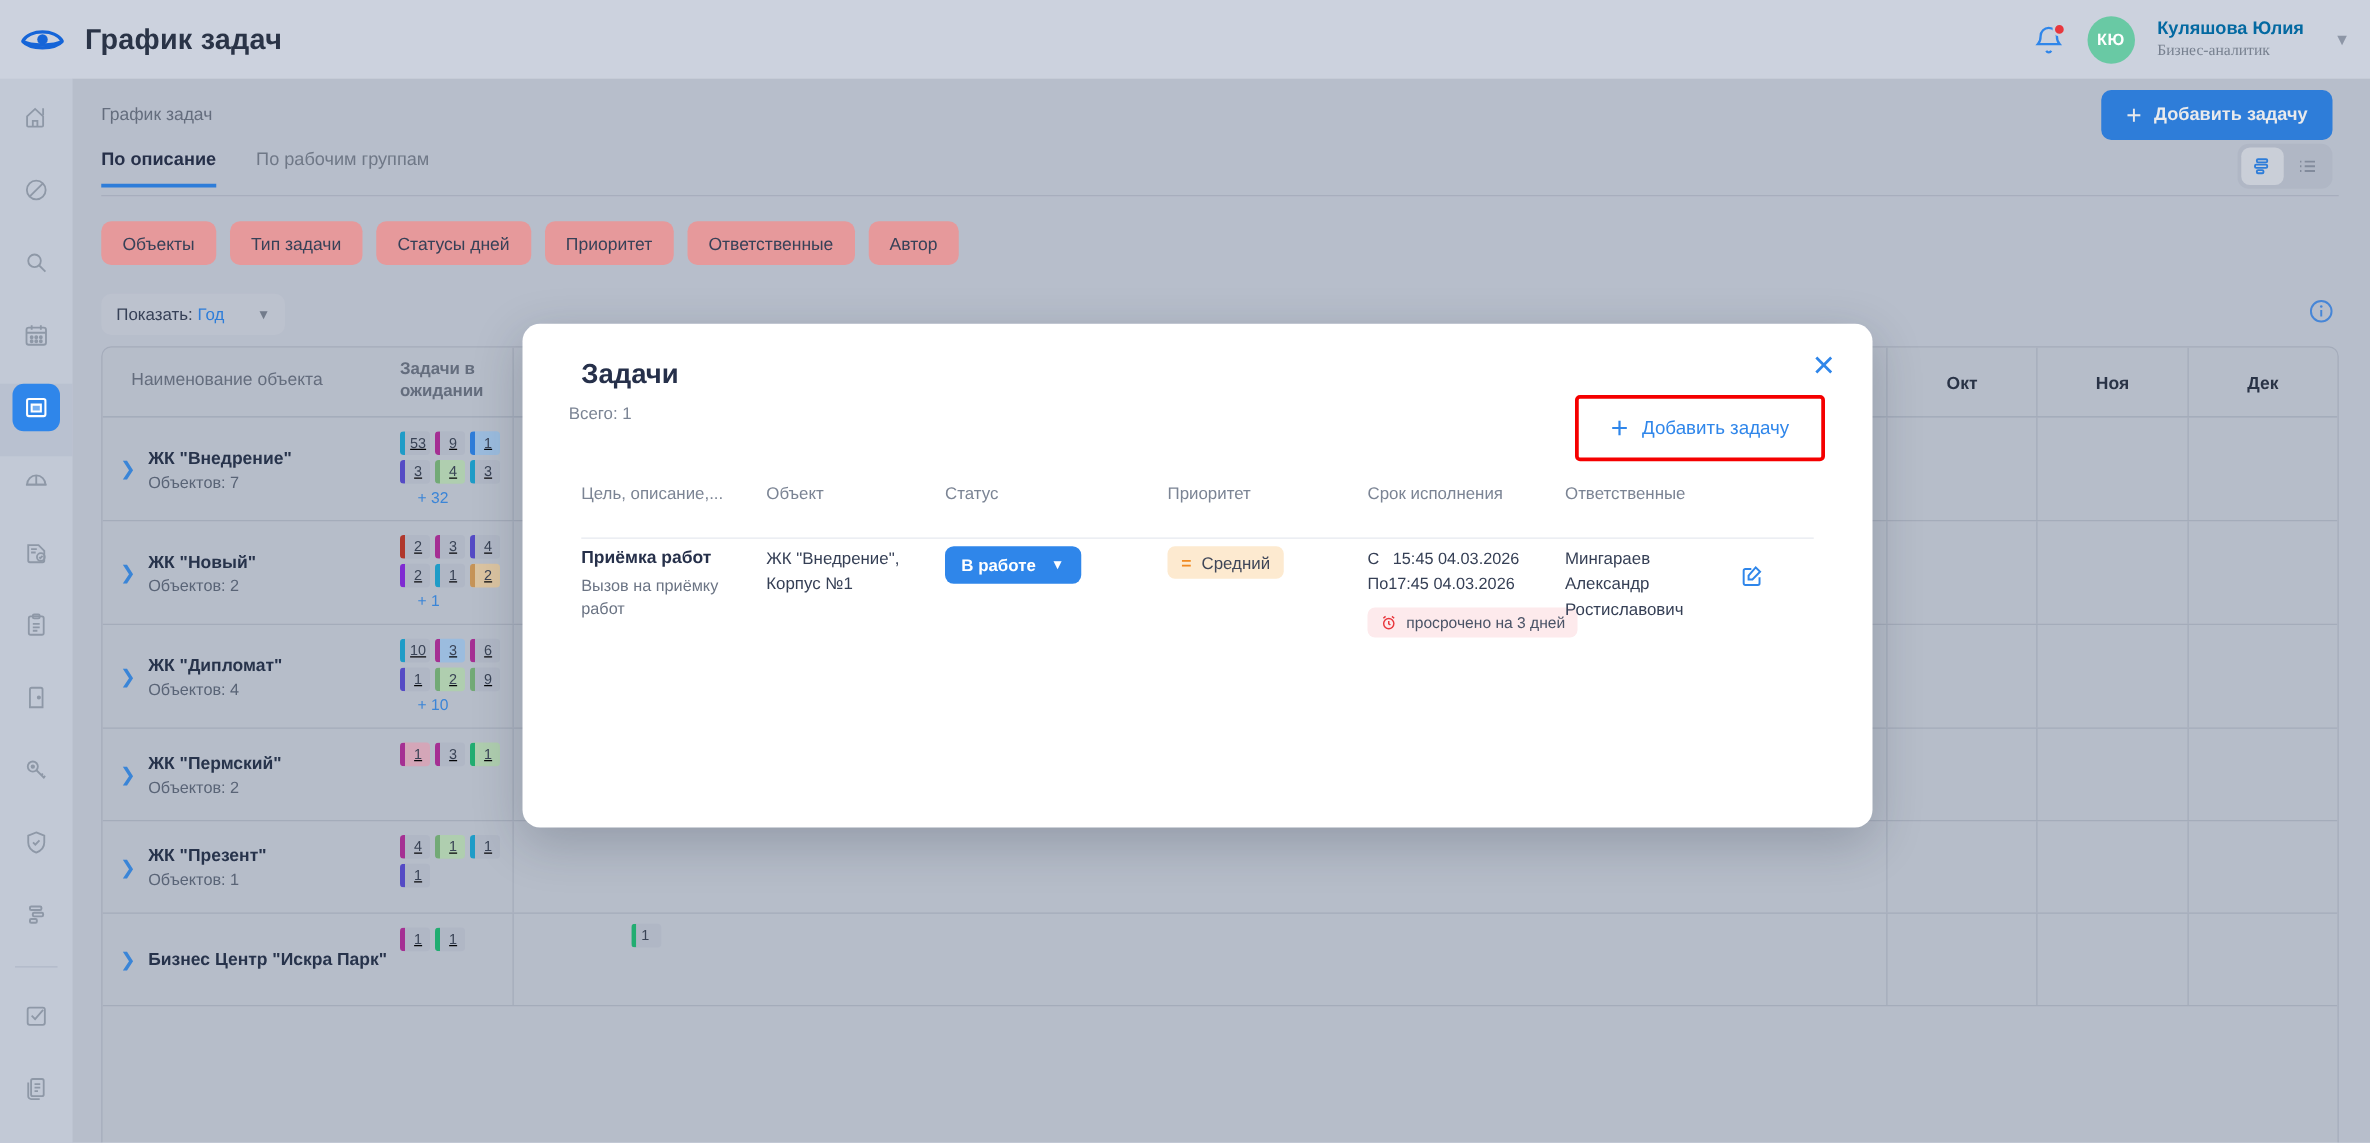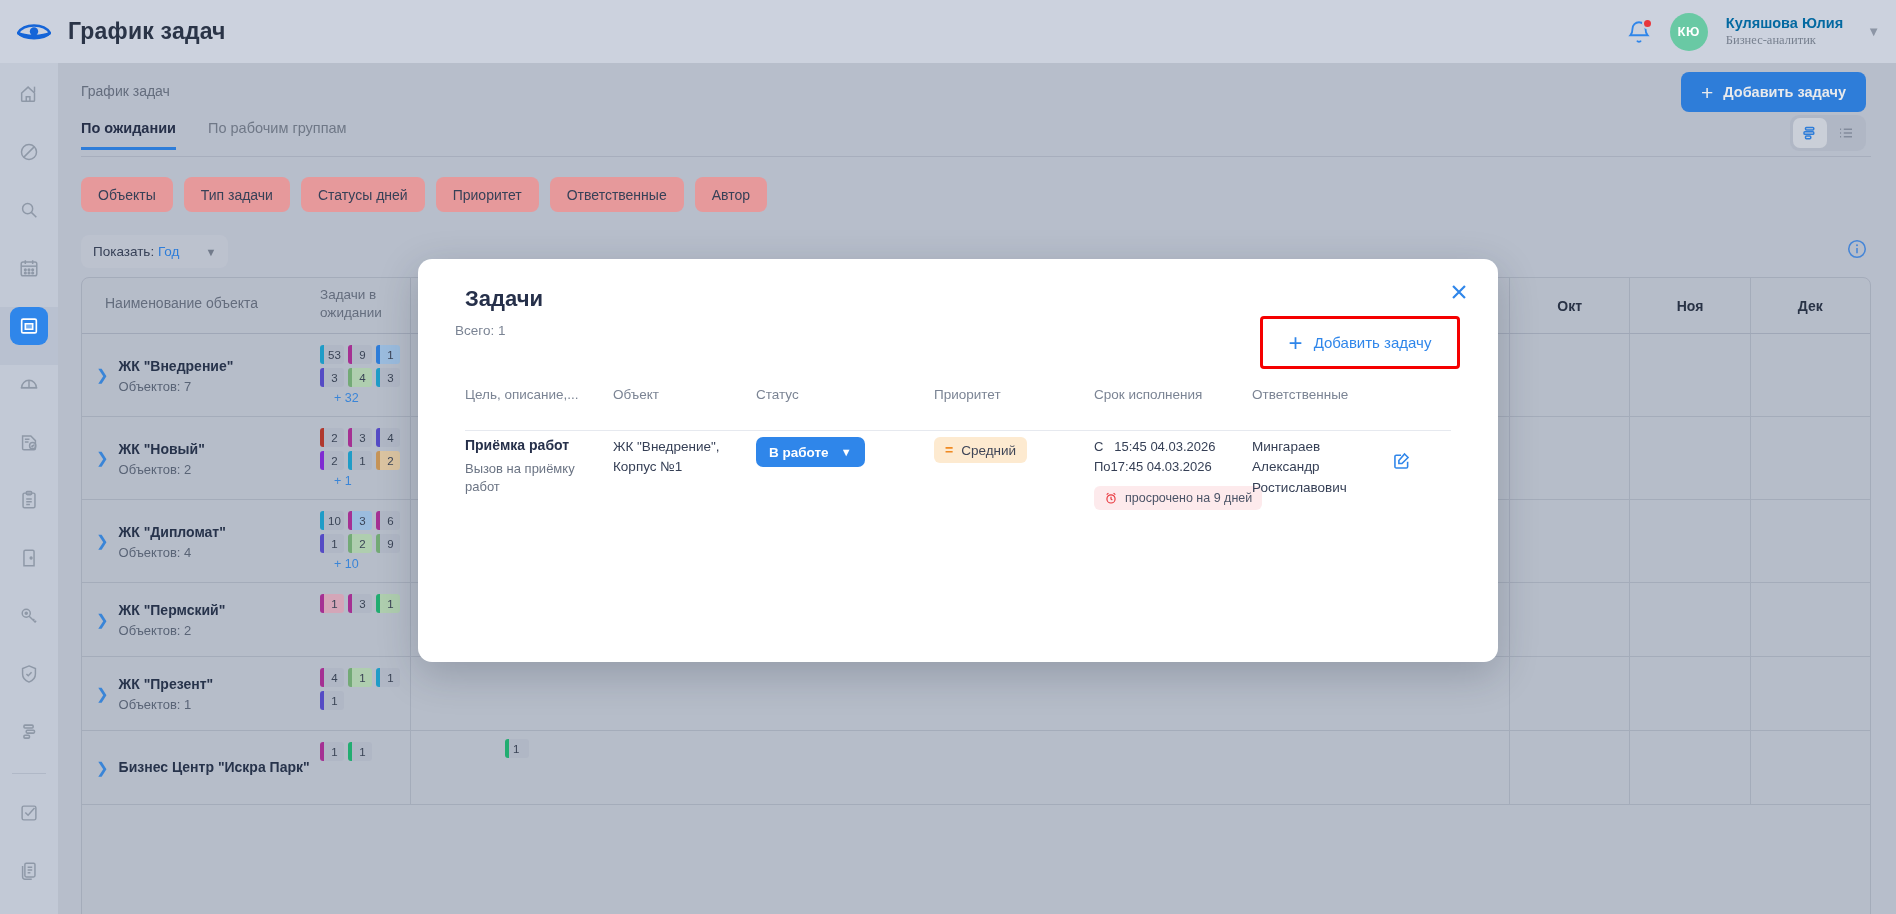--- a/index.html
+++ b/index.html
@@ -96,35 +96,35 @@
   .info-icon { position: absolute; right: 28px; top: 175px; cursor: pointer; }
 
   
   .grid {
     position: absolute; left: 23px; top: 214px; width: 1790px; height: 640px;
     background: #c7cdd9; border: 1px solid #b3bac8; border-radius: 8px 8px 0 0;
     overflow: hidden;
   }
   .grid-head { display: flex; height: 56px; border-bottom: 1px solid #adb5c4; }
   .col-name { width: 238px; padding: 17px 0 0 23px; font-size: 14px; color: #6b7484; }
-  .col-wait { width: 90px; padding: 8px 0 0 0; font-size: 13.5px; color: #6b7484; line-height: 1.35; }
+  .col-wait { width: 90px; padding: 8px 0 0 0; font-size: 13.5px; color: #6b7484; line-height: 1.35; font-weight: bold; }
   .months { flex: 1; display: flex; }
   .mcell {
     flex: 1; border-left: 1px solid #b3bac8; display: flex;
     align-items: center; justify-content: center;
     font-size: 14px; font-weight: bold; color: #2a3447;
   }
   .grid-body { position: relative; }
   .grow { display: flex; border-bottom: 1px solid #b3bac8; position: relative; }
   .grow .c-name { width: 238px; display: flex; align-items: center; gap: 10px; padding-left: 14px; }
   .chev { color: #3d8fe8; font-size: 15px; font-weight: bold; cursor: pointer; }
   .obj-title { font-size: 14px; font-weight: bold; color: #27344c; line-height: 1.5; }
   .obj-sub { font-size: 13px; color: #5f6a7c; }
   .c-wait { width: 90px; padding-top: 11px; }
-  .badges { display: flex; flex-wrap: wrap; gap: 4px; width: 84px; }
+  .badges { display: flex; flex-wrap: wrap; gap: 4px; width: 84px; text-decoration: underline; }
   .badge {
     width: 24px; height: 19px; background: #c0c7d4; border-radius: 3px;
     font-size: 11.5px; color: #4a5costly; color: #3c4658;
     display: flex; align-items: center; justify-content: center;
     border-left: 4px solid #888; padding-left: 1px;
   }
   .more { font-size: 12.5px; color: #3d8fe8; margin-top: 4px; padding-left: 14px; cursor: pointer; }
   .c-chart { flex: 1; display: flex; position: relative; }
   .ccell { flex: 1; border-left: 1px solid #b3bac8; }
   .bar {
@@ -327,21 +327,21 @@
   <div class="page">
 
     <div class="breadcrumb">График задач</div>
 
     <button class="btn-primary">
       <span class="plus">+</span>
       <span>Добавить задачу</span>
     </button>
 
     <div class="tabs">
-      <div class="tab active">По ожидании</div>
+      <div class="tab active">По описание</div>
       <div class="tab">По рабочим группам</div>
     </div>
     <div class="tabs-rule"></div>
 
     <div class="view-switch">
       <div class="view-btn active">
         <svg width="18" height="18" viewBox="0 0 24 24" fill="none" stroke="currentColor" stroke-width="2">
           <rect x="6" y="4.5" width="11" height="3.4" rx="1.2"></rect>
           <rect x="4" y="10.3" width="13" height="3.4" rx="1.2"></rect>
           <rect x="6" y="16.1" width="7" height="3.4" rx="1.2"></rect>
@@ -575,21 +575,21 @@
         </div>
         <div class="date-line">
           <em>По</em><em>17:45 04.03.2026</em>
         </div>
         <div class="overdue">
           <svg width="14" height="14" viewBox="0 0 24 24" fill="none" stroke="#e8373d" stroke-width="2">
             <circle cx="12" cy="13.5" r="7"></circle>
               <path d="M12 10v3.8l2.3 1.6"></path>
             <path d="M4.6 6.2 7.6 3.6M19.4 6.2 16.4 3.6"></path>
           </svg>
-          <span>просрочено на 9 дней</span>
+          <span>просрочено на 3 дней</span>
         </div>
       </div>
       <div class="c6" style="display:flex;align-items:flex-start;">
         <div class="resp">Мингараев Александр Ростиславович</div>
         <div class="edit-btn">
           <svg width="21" height="21" viewBox="0 0 24 24" fill="none" stroke="#2f86ea" stroke-width="1.8">
             <path d="M19 13.5V19a1.5 1.5 0 0 1-1.5 1.5H6A1.5 1.5 0 0 1 4.5 19V7.5A1.5 1.5 0 0 1 6 6h5.5"></path>
             <path d="M15.5 4.5 19.5 8.5 12.5 15.5H9v-3.5z"></path>
           </svg>
         </div>

